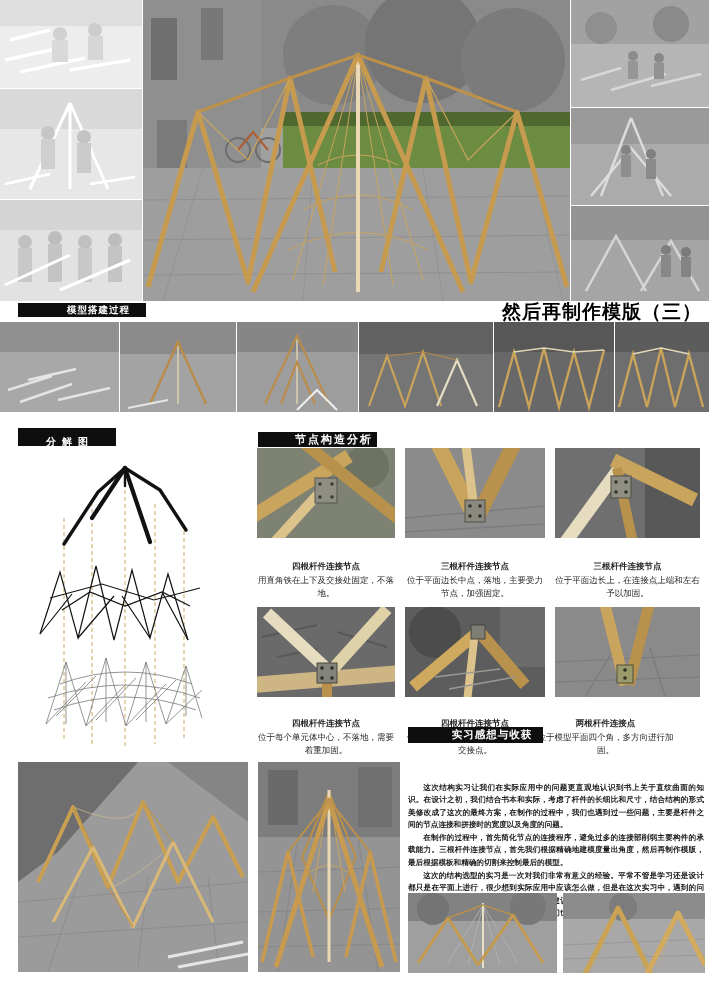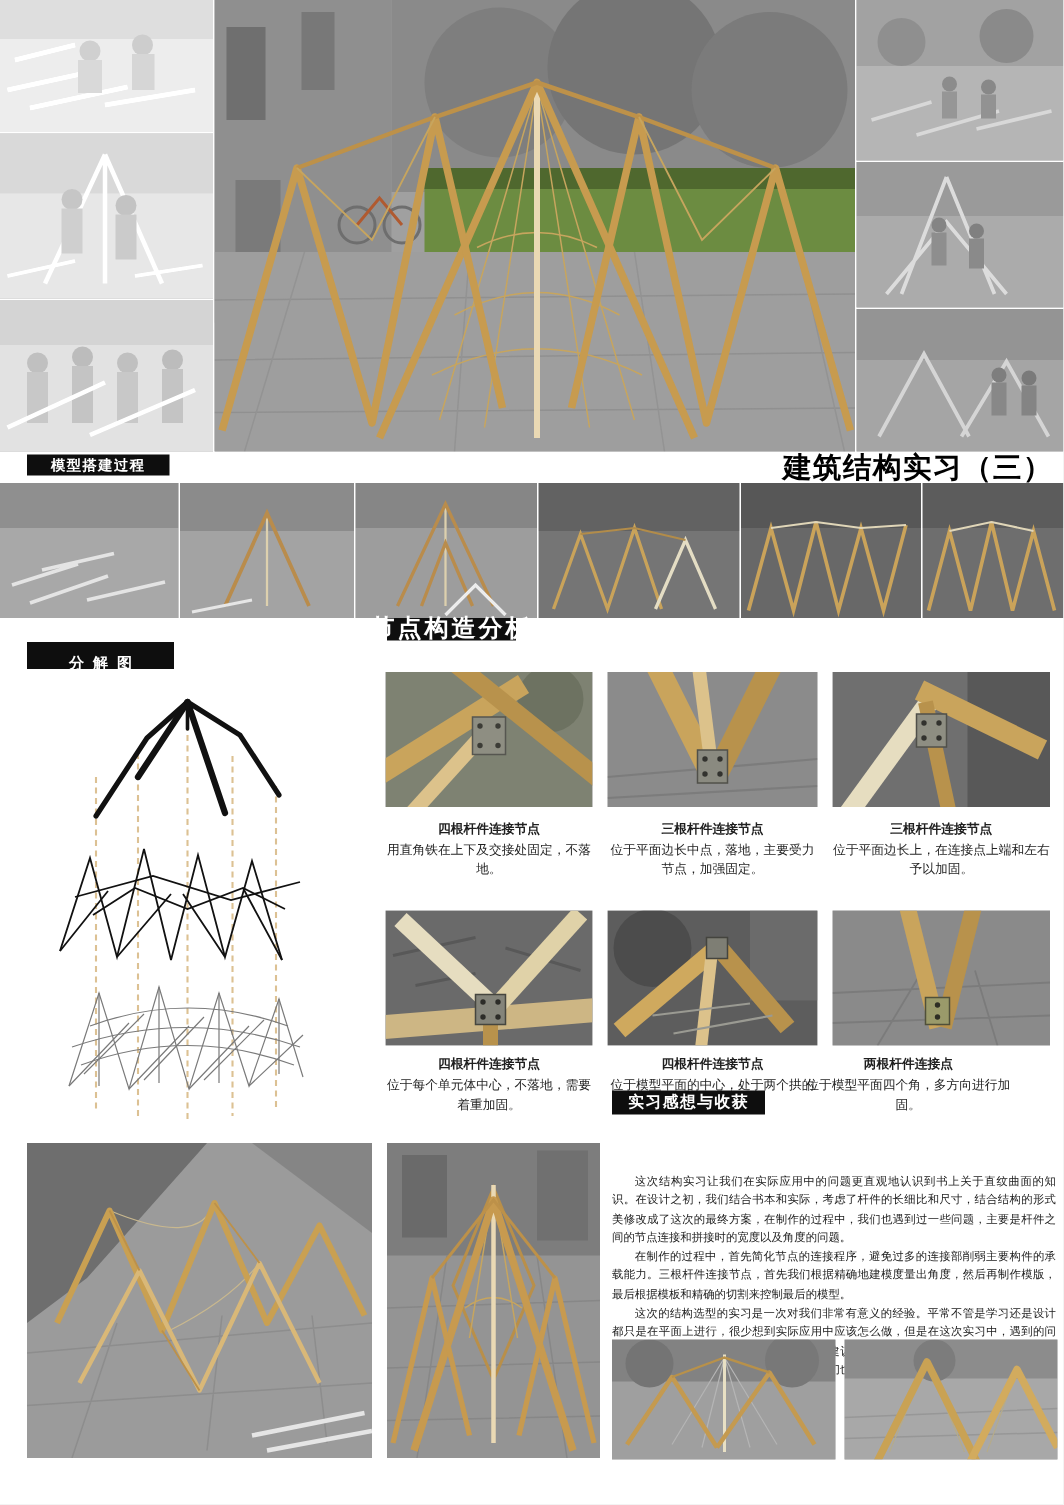--- a/index.html
+++ b/index.html
@@ -2,26 +2,26 @@
 <html><head>
 <meta charset="utf-8">
 <style>
   html,body{margin:0;padding:0;background:#e9e9e9;}
   .poster{position:relative;width:709px;height:1003px;margin:0 auto;background:#ffffff;
           font-family:"Liberation Sans","DejaVu Sans",sans-serif;overflow:hidden;}
   .ph{position:absolute;overflow:hidden;background:#9a9a9a;}
   .ph svg{position:absolute;left:0;top:0;width:100%;height:100%;display:block;}
   .faded{filter:contrast(.75) brightness(1.25);}
   .banner{position:absolute;background:#0e0e0e;color:#fff;display:flex;align-items:center;
-          justify-content:center;font-weight:bold;white-space:nowrap;}
+          justify-content:center;font-weight:bold;white-space:nowrap;padding-left:33px;}
   .main-title{position:absolute;font-weight:bold;color:#000;text-align:right;letter-spacing:1px;}
-  .caption{position:absolute;color:#1f1f1f;text-align:center;font-size:8.5px;line-height:1.55;}
+  .caption{position:absolute;color:#1f1f1f;text-align:center;font-size:8.5px;line-height:1.55;margin-top:14px;}
   .caption .cap-title{font-weight:bold;display:block;margin-bottom:1px;}
   .reflect{position:absolute;color:#1b1b1b;font-size:7.6px;line-height:1.62;text-align:justify;}
-  .reflect p{margin:0 0 1px 0;text-indent:2em;}
+  .reflect p{margin:0 0 1px 0;text-indent:2em;font-weight:bold;}
 </style>
 </head>
 <body>
 
 <div class="poster">
 
   <div class="ph faded" style="left:0;top:0;width:142px;height:88px">
     <svg viewBox="0 0 142 88" preserveAspectRatio="none">
       <rect width="142" height="88" fill="#d2d2d2"></rect>
         <rect width="142" height="26" fill="#c2c2c2"></rect>
@@ -123,21 +123,21 @@
         <rect width="138" height="34" fill="#949494"></rect>
       <path d="M15,85 L45,30 L75,85 M70,85 L100,35 L128,85" stroke="#d5d5d5" stroke-width="2.5" fill="none"></path>
       <circle cx="95" cy="44" r="5" fill="#7e7e7e"></circle>
         <rect x="90" y="49" width="10" height="22" fill="#888888"></rect>
       <circle cx="115" cy="46" r="5" fill="#7a7a7a"></circle>
         <rect x="110" y="51" width="10" height="20" fill="#848484"></rect>
     </svg>
   </div>
 
   <div class="banner" style="left:18px;top:303px;width:95px;height:14px;font-size:9.5px;letter-spacing:1px">模型搭建过程</div>
-  <div class="main-title" style="left:430px;top:299px;width:272px;height:24px;font-size:19px">建筑结构实习（三）</div>
+  <div class="main-title" style="left:430px;top:299px;width:272px;height:24px;font-size:19px">然后再制作模版（三）</div>
 
   <div class="ph" style="left:0;top:322px;width:119px;height:90px">
     <svg viewBox="0 0 119 90" preserveAspectRatio="none">
       <rect width="119" height="90" fill="#a8a8a8"></rect>
         <rect width="119" height="30" fill="#8f8f8f"></rect>
       <path d="M8,68 L52,54 M20,80 L72,62 M58,78 L110,66 M28,58 L76,47" stroke="#e4e4e4" stroke-width="2.5" fill="none"></path>
     </svg>
   </div>
   <div class="ph" style="left:120px;top:322px;width:116px;height:90px">
     <svg viewBox="0 0 116 90" preserveAspectRatio="none">
@@ -214,21 +214,21 @@
       <g stroke="#7a7a7a" stroke-width="0.8" fill="none">
         <path d="M34,278 L54,216 L74,280 L94,212 L114,280 L134,216 L154,278 L174,220 L190,272"></path>
         <path d="M36,252 Q113,226 188,252 M42,264 Q113,238 184,264 M48,238 Q113,214 180,238"></path>
         <path d="M54,216 L54,278 M94,212 L94,276 M134,216 L134,276 M174,220 L174,270"></path>
         <path d="M34,278 L74,236 M74,280 L114,238 M114,280 L154,238 M154,278 L190,244"></path>
         <path d="M44,270 L84,230 M84,274 L124,232 M124,274 L164,234"></path>
       </g>
     </svg>
   </div>
 
-  <div class="banner" style="left:258px;top:412px;width:86px;height:15px;font-size:16px;letter-spacing:2px">节点构造分析</div>
+  <div class="banner" style="left:258px;top:432px;width:86px;height:15px;font-size:11px;letter-spacing:2px">节点构造分析</div>
 
   <div class="ph" style="left:257px;top:448px;width:138px;height:90px">
     <svg viewBox="0 0 138 90" preserveAspectRatio="none">
       <rect width="138" height="90" fill="#7e8272"></rect>
         <circle cx="110" cy="18" r="22" fill="#6d7261"></circle>
       <line x1="-10" y1="72" x2="92" y2="8" stroke="#c9a45c" stroke-width="14"></line>
       <line x1="46" y1="-6" x2="148" y2="76" stroke="#b8924c" stroke-width="12"></line>
       <line x1="14" y1="98" x2="72" y2="34" stroke="#dcc28b" stroke-width="10"></line>
       <rect x="58" y="30" width="22" height="25" fill="#8e8e82" stroke="#565650" stroke-width="1"></rect>
       <circle cx="63" cy="36" r="1.8" fill="#3c3c36"></circle>

